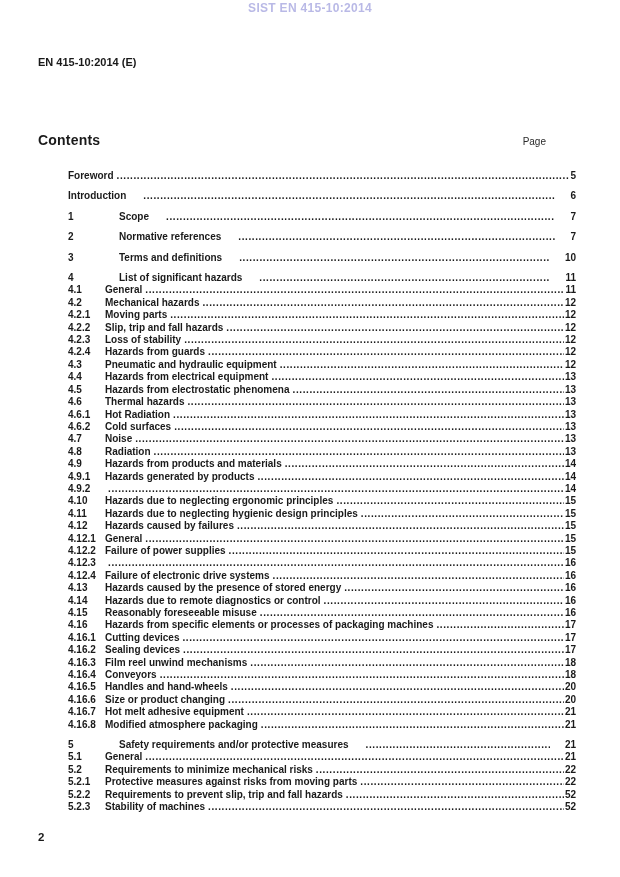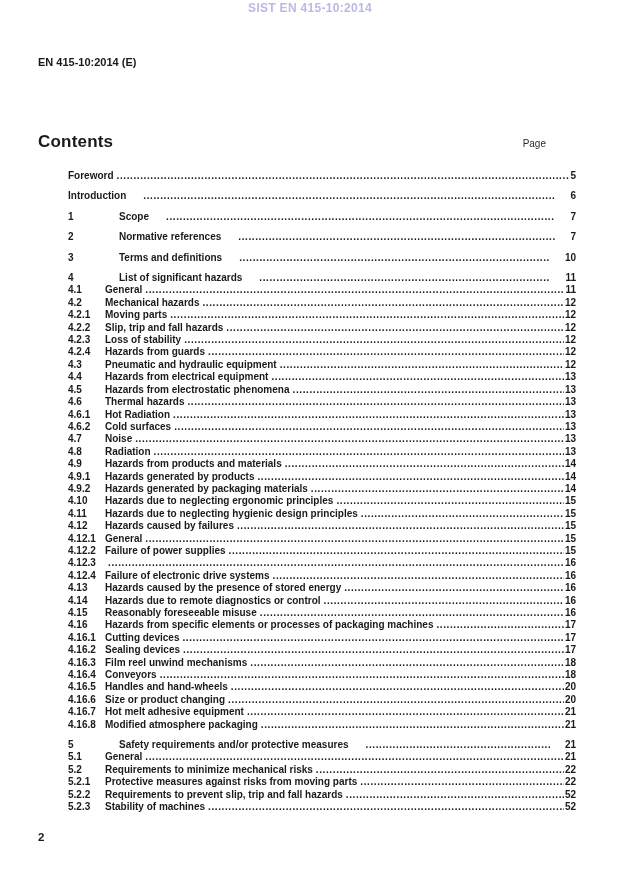--- a/index.html
+++ b/index.html
@@ -34,21 +34,21 @@
   .contents-header {
     position: absolute;
     top: 132px;
     left: 38px;
     width: 508px;
     display: flex;
     align-items: baseline;
     justify-content: space-between;
   }
   .contents-title {
-    font-size: 17px;
+    font-size: 14px;
     font-weight: bold;
     letter-spacing: 0.2px;
   }
   .page-col-label {
     font-size: 10px;
     font-weight: normal;
     color: #2b2b2b;
   }
   .toc {
     position: absolute;
@@ -230,21 +230,20 @@
     <span class="toc-page">14</span>
   </div>
       <div class="toc-row">
     <span class="toc-num">4.9.1</span>
     <span class="toc-title">Hazards generated by products</span>
     <span class="toc-leader"></span>
     <span class="toc-page">14</span>
   </div>
       <div class="toc-row">
     <span class="toc-num">4.9.2</span>
-    <span class="toc-title">Hazards generated by packaging materials</span>
     <span class="toc-leader"></span>
     <span class="toc-page">14</span>
   </div>
       <div class="toc-row">
     <span class="toc-num">4.10</span>
     <span class="toc-title">Hazards due to neglecting ergonomic principles</span>
     <span class="toc-leader"></span>
     <span class="toc-page">15</span>
   </div>
       <div class="toc-row">

